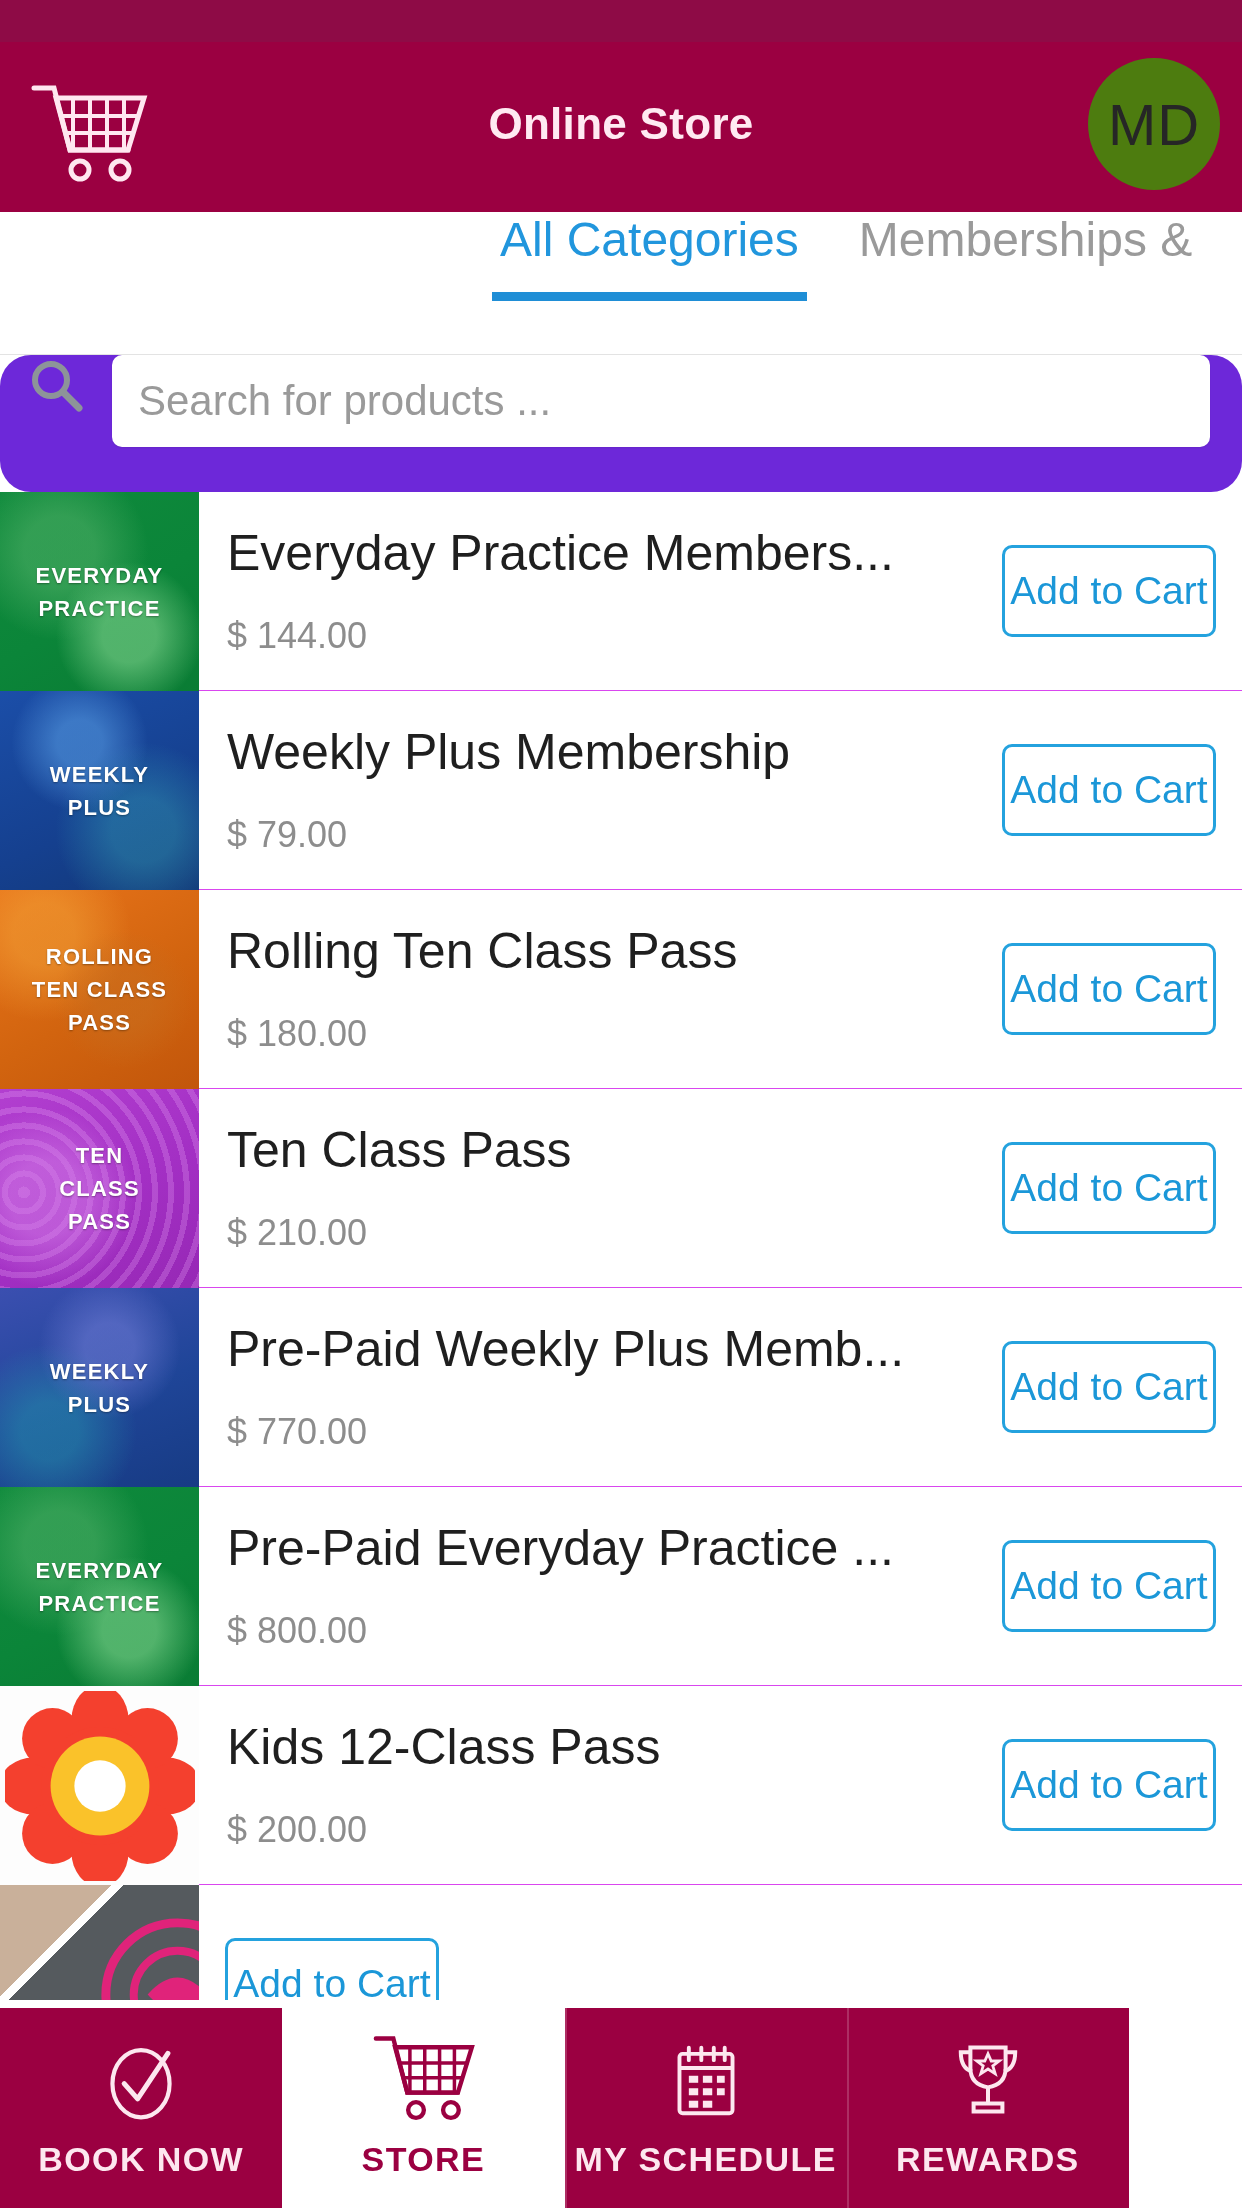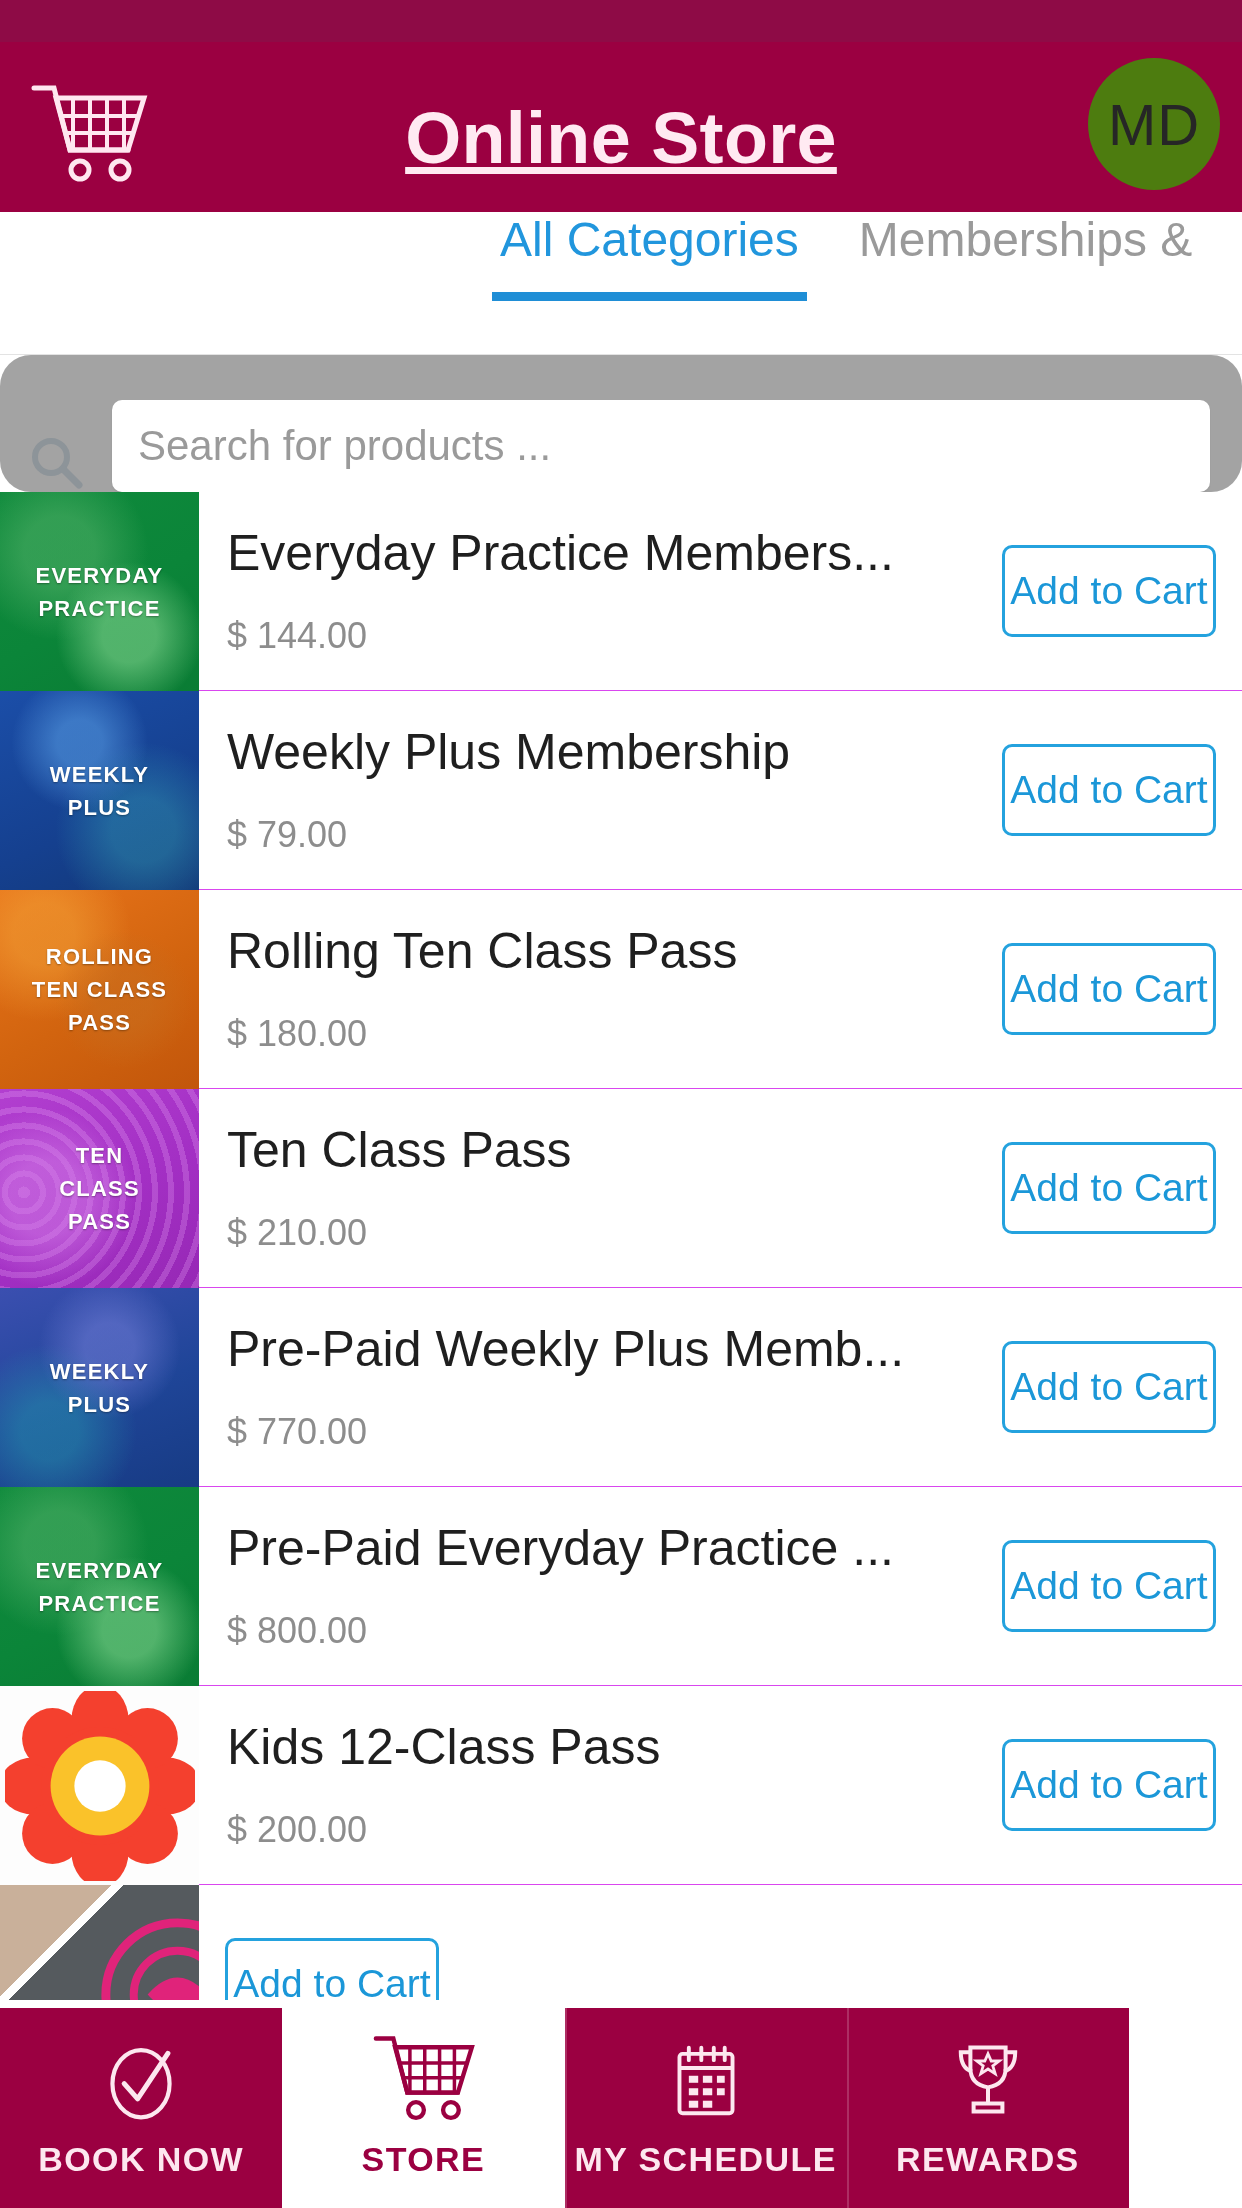--- a/index.html
+++ b/index.html
@@ -19,23 +19,22 @@
   .header::before{
     content:""; position:absolute; top:0; left:0; width:100%; height:42px;
     background:#8e0b46;
   }
   .cart-btn {
     position:absolute; left:28px; top:76px; width:120px; height:110px;
   }
   .header-title {
     position:absolute; left:0; top:102px; width:1242px;
     text-align:center; color:#ffeaf2;
-    font-size:72px; font-weight:700; letter-spacing:.3px;
+    font-size:44px; font-weight:700; letter-spacing:.3px;
     line-height:1;
-    text-decoration:underline;
   }
   .avatar {
     position:absolute; right:22px; top:58px;
     width:132px; height:132px; border-radius:50%;
     background:#4d7c0f;
     display:flex; align-items:center; justify-content:center;
     color:#262626; font-size:58px; font-weight:400; letter-spacing:1px;
   }
 
   
@@ -51,21 +50,21 @@
   }
   .tab.active { color:#2196dd; }
   .tab.active::after{
     content:""; position:absolute; left:22px; right:22px; bottom:0;
     height:9px; background:#1f8ed6;
   }
 
   
   .searchbar {
     position:absolute; top:355px; left:0; width:1242px; height:137px;
-    background:#a3a3a3; display:flex; align-items:flex-end;border-radius:31px;
+    background:#6d28d9; display:flex; align-items:flex-start;border-radius:31px;
   }
   .search-icon { width:112px; display:flex; align-items:center; justify-content:center; }
   .search-input {
     flex:1; margin-right:32px; height:92px;
     background:#ffffff; border:none; border-radius:10px;
     font-size:42px; color:#8e8e8e; padding:0 26px;
     font-family:"Liberation Sans", sans-serif;
     box-shadow:0 1px 2px rgba(0,0,0,.07);
   }
   .search-input::placeholder { color:#9a9a9a; }

